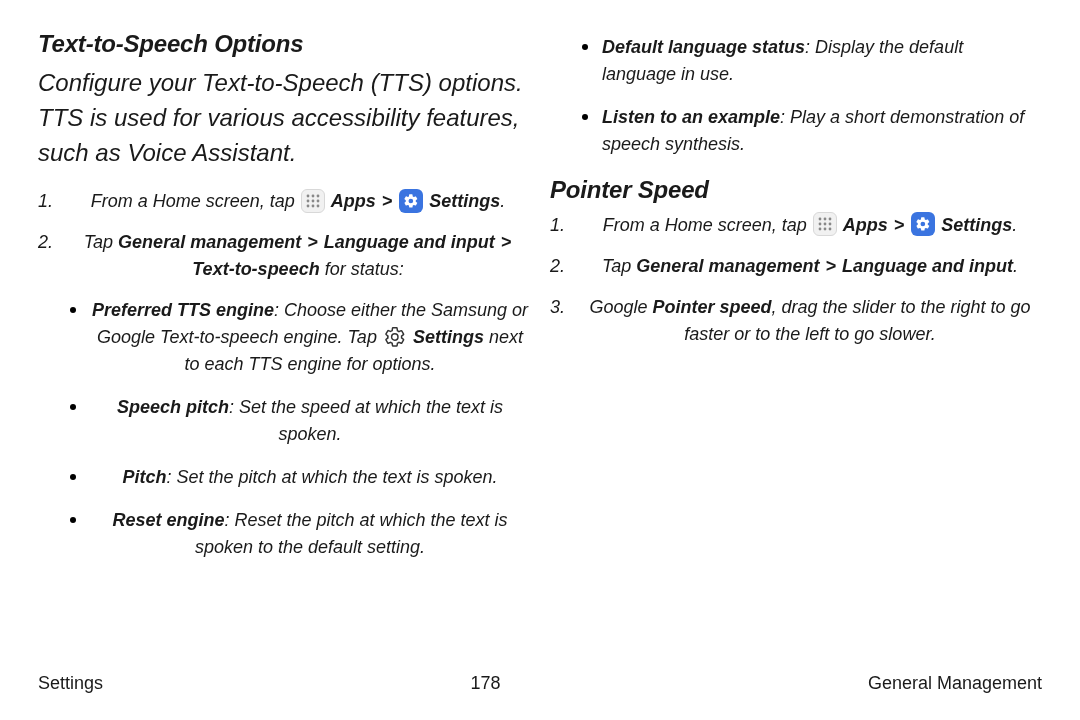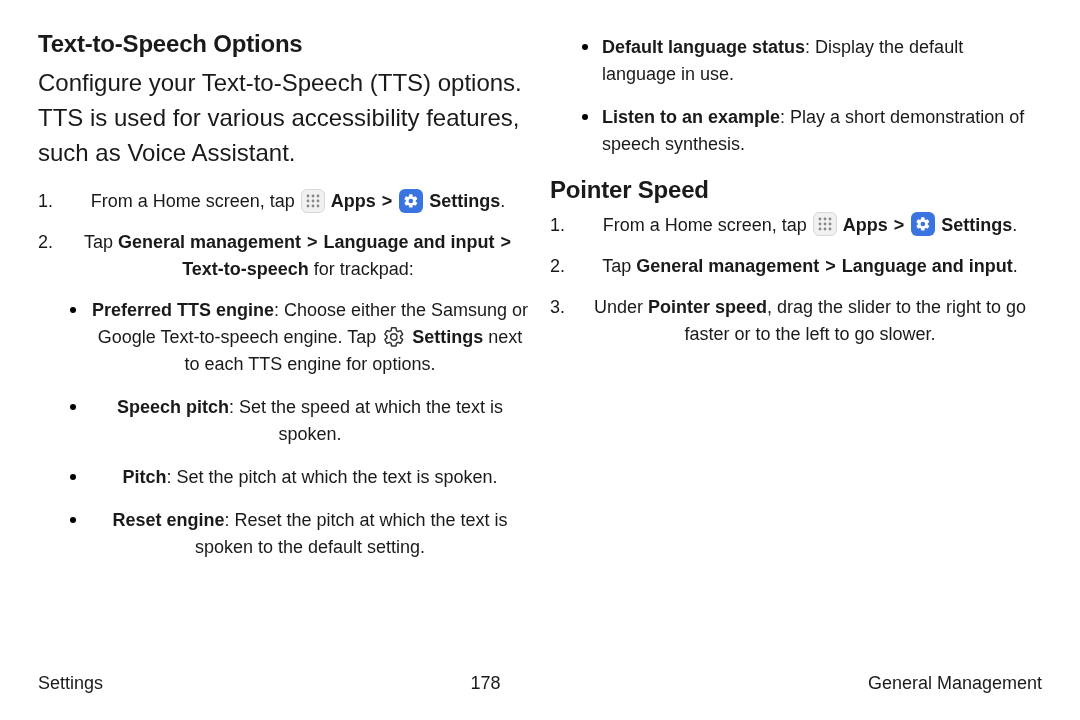--- a/index.html
+++ b/index.html
@@ -7,20 +7,21 @@
   body {
     font-family: Arial, Helvetica, sans-serif;
     color: #1a1a1a;
     background: #fff;
     position: relative;
     padding: 30px 38px 0 38px;
   }
   .columns {
     display: flex;
     gap: 20px;
+    font-style: italic;
   }
   .col {
     flex: 1;
     min-width: 0;
   }
   h2 {
     font-size: 24px;
     font-weight: 700;
     margin-bottom: 8px;
     letter-spacing: -0.2px;
@@ -144,21 +145,21 @@
             </svg>
         </span>
         <b>Settings</b><span>.</span>
       </li>
 
       <li>
         <span>Tap </span><b>General management</b>
         <b class="chev">&gt;</b>
         <b>Language and input</b>
         <b class="chev">&gt;</b>
-        <b>Text-to-speech</b><span> for trackpad:</span>
+        <b>Text-to-speech</b><span> for status:</span>
 
         <ul>
           <li>
             <b>Preferred TTS engine</b><span>: Choose either the Samsung or Google Text-to-speech engine. Tap </span>
             <span class="icon-box gear-outline">
               <svg viewBox="0 0 24 24">
                   <path fill="none" stroke="#333" stroke-width="1.6" d="M19.14,12.94a7,7,0,0,0,.05-.94,7,7,0,0,0-.05-.94l2.11-1.65a.5.5,0,0,0,.12-.64l-2-3.46a.5.5,0,0,0-.61-.22l-2.49,1a7,7,0,0,0-1.63-.94l-.38-2.65A.5.5,0,0,0,13.77,2H9.77a.5.5,0,0,0-.49.42L8.9,5.07a7,7,0,0,0-1.63.94l-2.49-1a.5.5,0,0,0-.61.22l-2,3.46a.5.5,0,0,0,.12.64L4.4,11a7,7,0,0,0-.5.94,7,7,0,0,0,.5.94L2.29,14.53a.5.5,0,0,0-.12.64l2,3.46a.5.5,0,0,0,.61.22l2.49-1a7,7,0,0,0,1.63.94l.38,2.65a.5.5,0,0,0,.49.42h4a.5.5,0,0,0,.49-.42l.38-2.65a7,7,0,0,0,1.63-.94l2.49,1a.5.5,0,0,0,.61-.22l2-3.46a.5.5,0,0,0-.12-.64ZM11.77,15.5A3.5,3.5,0,1,1,15.27,12,3.5,3.5,0,0,1,11.77,15.5Z"></path>
                 </svg>
             </span>
             <b>Settings</b><span> next to each TTS engine for options.</span>
@@ -205,21 +206,21 @@
             </svg>
         </span>
         <b>Settings</b><span>.</span>
       </li>
       <li>
         <span>Tap </span><b>General management</b>
         <b class="chev">&gt;</b>
         <b>Language and input</b><span>.</span>
       </li>
       <li>
-        <span>Under </span><b>Pointer speed</b><span>, drag the slider to the right to go faster or to the left to go slower.</span>
+        <span>Google </span><b>Pointer speed</b><span>, drag the slider to the right to go faster or to the left to go slower.</span>
       </li>
     </ol>
   </div>
 </div>
 
 <div class="footer">
   <span>Settings</span>
   <span>178</span>
   <span>General Management</span>
 </div>

